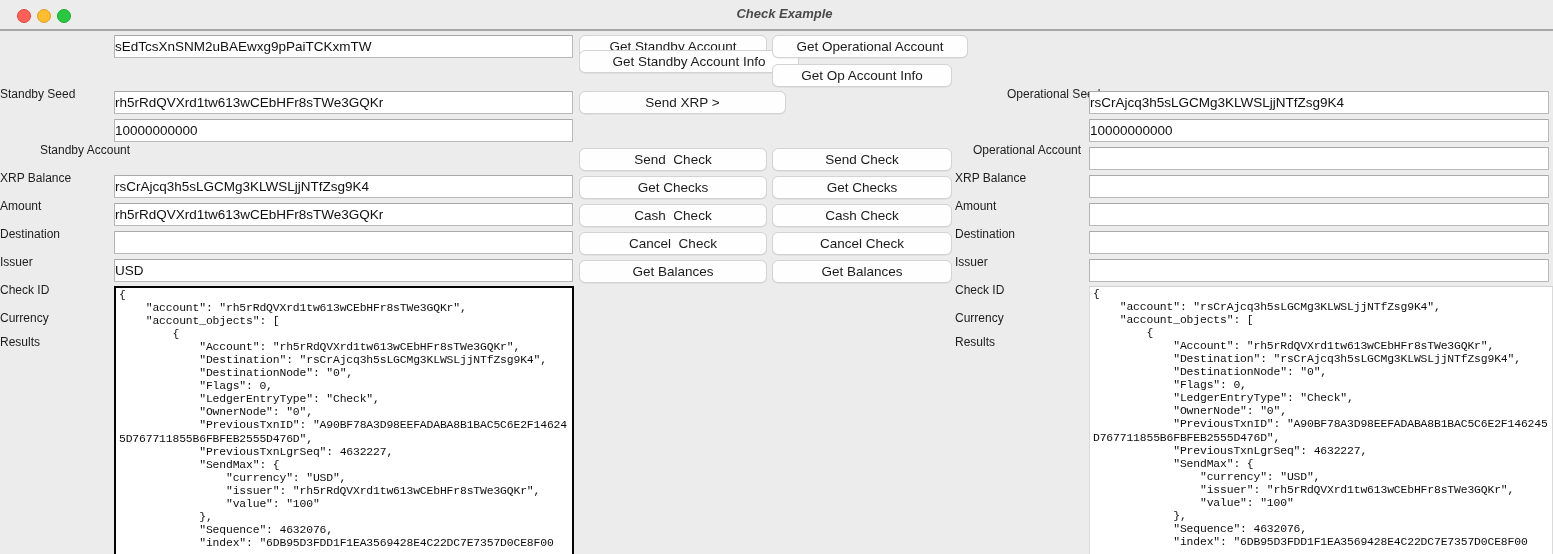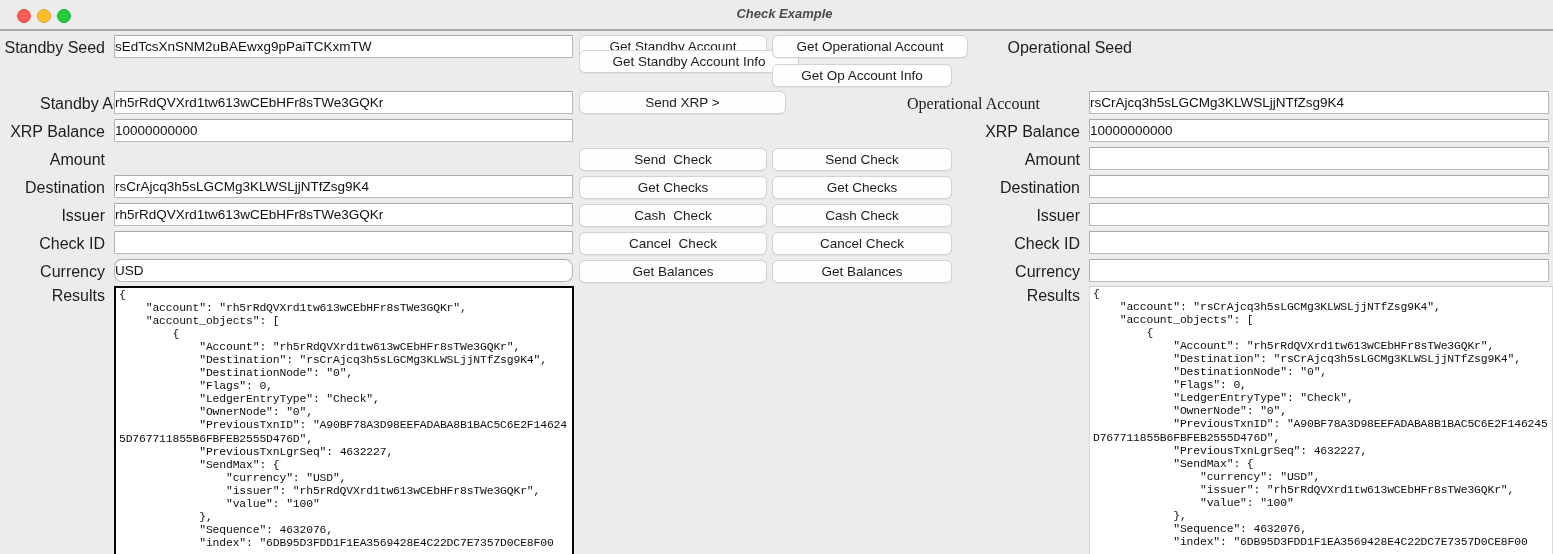--- a/index.html
+++ b/index.html
@@ -54,24 +54,25 @@
     left: 0; top: 29px;
     width: 1553px; height: 525px;
     background: #ececec;
     border-top: 2px solid #a8a8a8;
     box-sizing: border-box;
   }
 
   
   .lbl {
     position: absolute;
-    font-size: 16px;
+    font-size: 12px;
     color: #1d1d1d;
-    text-align: right;
+    text-align: left;
     white-space: nowrap;
+    margin-top: 48px;
   }
   .fld {
     position: absolute;
     box-sizing: border-box;
     background: #ffffff;
     border: 1px solid #b9b9b9;
     border-top-color: #a9a9a9;
     border-left-color: #b3b3b3;
     font-family: "Liberation Sans", sans-serif;
     font-size: 13.5px;
@@ -149,21 +150,21 @@
     <div class="lbl" style="left:0px; top:148px; width:105px;">Destination</div>
     <div class="fld" style="left:114px; top:144px; width:459px;" placeholder="">rsCrAjcq3h5sLGCMg3KLWSLjjNTfZsg9K4</div>
 
     <div class="lbl" style="left:0px; top:176px; width:105px;">Issuer</div>
     <div class="fld" style="left:114px; top:172px; width:459px;" placeholder="">rh5rRdQVXrd1tw613wCEbHFr8sTWe3GQKr</div>
 
     <div class="lbl" style="left:0px; top:204px; width:105px;">Check ID</div>
     <div class="fld" style="left:114px; top:200px; width:459px;" placeholder=""></div>
 
     <div class="lbl" style="left:0px; top:232px; width:105px;">Currency</div>
-    <div class="fld" style="left:114px; top:228px; width:459px;border-radius:8px;" placeholder="">USD</div>
+    <div class="fld" style="left:114px; top:228px; width:459px;" placeholder="">USD</div>
 
     <div class="lbl" style="left:0px; top:256px; width:105px;">Results</div>
     <div class="results focused" style="left:114px; top:255px; width:460px; height:270px;">{
     "account": "rh5rRdQVXrd1tw613wCEbHFr8sTWe3GQKr",
     "account_objects": [
         {
             "Account": "rh5rRdQVXrd1tw613wCEbHFr8sTWe3GQKr",
             "Destination": "rsCrAjcq3h5sLGCMg3KLWSLjjNTfZsg9K4",
             "DestinationNode": "0",
             "Flags": 0,
@@ -191,21 +192,21 @@
     <div class="btn" style="left:772px; top:4px;  width:196px;">Get Operational Account</div>
     <div class="btn" style="left:772px; top:33px; width:180px;">Get Op Account Info</div>
     <div class="btn" style="left:772px; top:117px; width:180px;">Send Check</div>
     <div class="btn" style="left:772px; top:145px; width:180px;">Get Checks</div>
     <div class="btn" style="left:772px; top:173px; width:180px;">Cash Check</div>
     <div class="btn" style="left:772px; top:201px; width:180px;">Cancel Check</div>
     <div class="btn" style="left:772px; top:229px; width:180px;">Get Balances</div>
 
     <div class="lbl" style="left:1007px; top:8px; width:125px;">Operational Seed</div>
 
-    <div class="lbl" style="left:907px; top:64px; width:125px;font-family:Liberation Serif, serif;">Operational Account</div>
+    <div class="lbl" style="left:973px; top:64px; width:125px;">Operational Account</div>
     <div class="fld" style="left:1089px; top:60px; width:460px;" placeholder="">rsCrAjcq3h5sLGCMg3KLWSLjjNTfZsg9K4</div>
 
     <div class="lbl" style="left:955px; top:92px; width:125px;">XRP Balance</div>
     <div class="fld" style="left:1089px; top:88px; width:460px;" placeholder="">10000000000</div>
 
     <div class="lbl" style="left:955px; top:120px; width:125px;">Amount</div>
     <div class="fld" style="left:1089px; top:116px; width:460px;" placeholder=""></div>
 
     <div class="lbl" style="left:955px; top:148px; width:125px;">Destination</div>
     <div class="fld" style="left:1089px; top:144px; width:460px;" placeholder=""></div>

